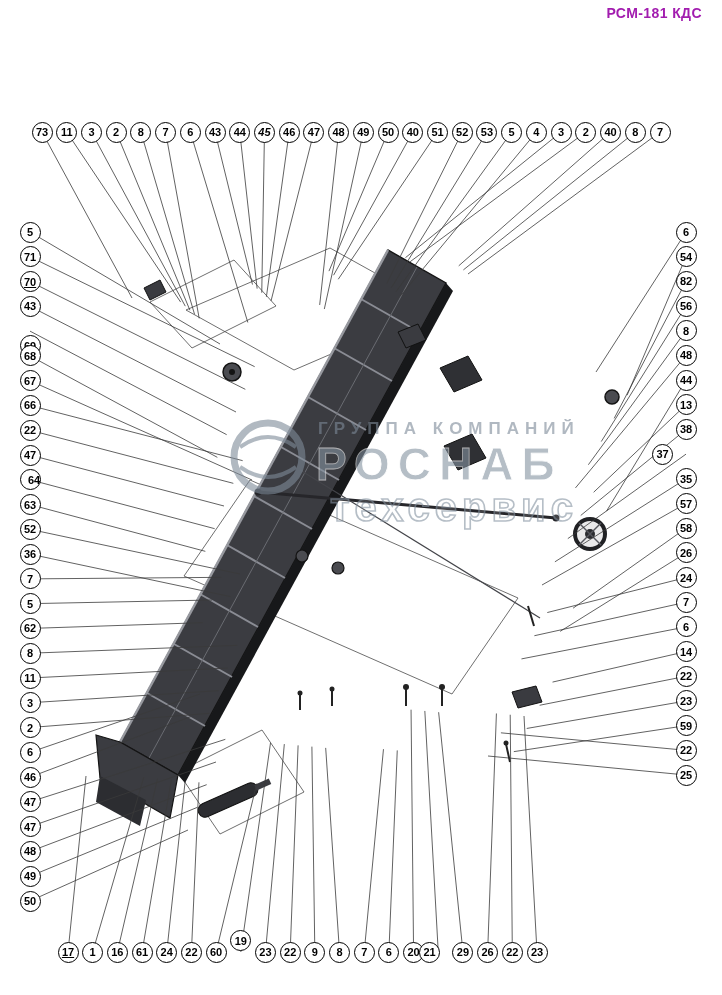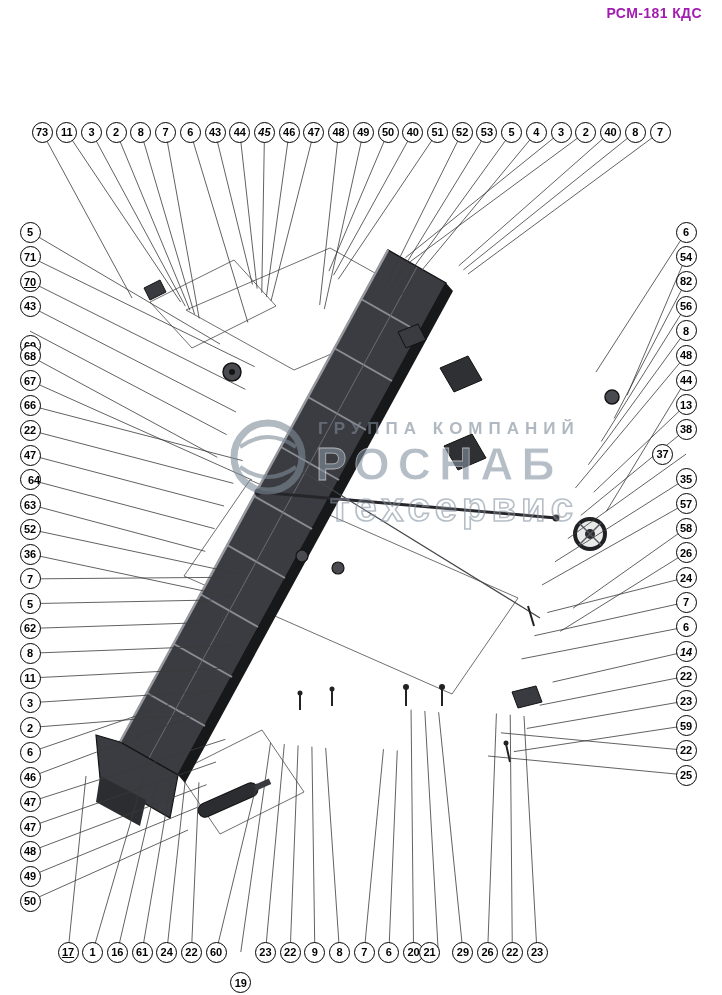--- a/index.html
+++ b/index.html
@@ -300,34 +300,34 @@
       <div class="balloon" style="left: 675.5px; top: 394.273px;">13</div>
       <div class="balloon" style="left: 675.5px; top: 418.955px;">38</div>
       <div class="balloon" style="left: 652px; top: 443.636px;">37</div>
       <div class="balloon" style="left: 675.5px; top: 468.318px;">35</div>
       <div class="balloon" style="left: 675.5px; top: 493px;">57</div>
       <div class="balloon" style="left: 675.5px; top: 517.682px;">58</div>
       <div class="balloon" style="left: 675.5px; top: 542.364px;">26</div>
       <div class="balloon" style="left: 675.5px; top: 567.045px;">24</div>
       <div class="balloon" style="left: 675.5px; top: 591.727px;">7</div>
       <div class="balloon" style="left: 675.5px; top: 616.409px;">6</div>
-      <div class="balloon" style="left: 675.5px; top: 641.091px; font-style: italic;">14</div>
+      <div class="balloon" style="left: 675.5px; top: 641.091px;">14</div>
       <div class="balloon" style="left: 675.5px; top: 665.773px;">22</div>
       <div class="balloon" style="left: 675.5px; top: 690.455px;">23</div>
       <div class="balloon" style="left: 675.5px; top: 715.136px;">59</div>
       <div class="balloon" style="left: 675.5px; top: 739.818px;">22</div>
       <div class="balloon" style="left: 675.5px; top: 764.5px;">25</div>
       <div class="balloon" style="left: 57.5px; top: 941.5px; text-decoration: underline;">17</div>
       <div class="balloon" style="left: 82.1842px; top: 941.5px;">1</div>
       <div class="balloon" style="left: 106.868px; top: 941.5px;">16</div>
       <div class="balloon" style="left: 131.553px; top: 941.5px;">61</div>
       <div class="balloon" style="left: 156.237px; top: 941.5px;">24</div>
       <div class="balloon" style="left: 180.921px; top: 941.5px;">22</div>
       <div class="balloon" style="left: 205.605px; top: 941.5px;">60</div>
-      <div class="balloon" style="left: 230.289px; top: 972px;">19</div>
+      <div class="balloon" style="left: 230.289px; top: 930px;">19</div>
       <div class="balloon" style="left: 254.974px; top: 941.5px;">23</div>
       <div class="balloon" style="left: 279.658px; top: 941.5px;">22</div>
       <div class="balloon" style="left: 304.342px; top: 941.5px;">9</div>
       <div class="balloon" style="left: 329.026px; top: 941.5px;">8</div>
       <div class="balloon" style="left: 353.711px; top: 941.5px;">7</div>
       <div class="balloon" style="left: 378.395px; top: 941.5px;">6</div>
       <div class="balloon" style="left: 403.079px; top: 941.5px;">20</div>
       <div class="balloon" style="left: 419px; top: 941.5px;">21</div>
       <div class="balloon" style="left: 452.447px; top: 941.5px;">29</div>
       <div class="balloon" style="left: 477.132px; top: 941.5px;">26</div>

